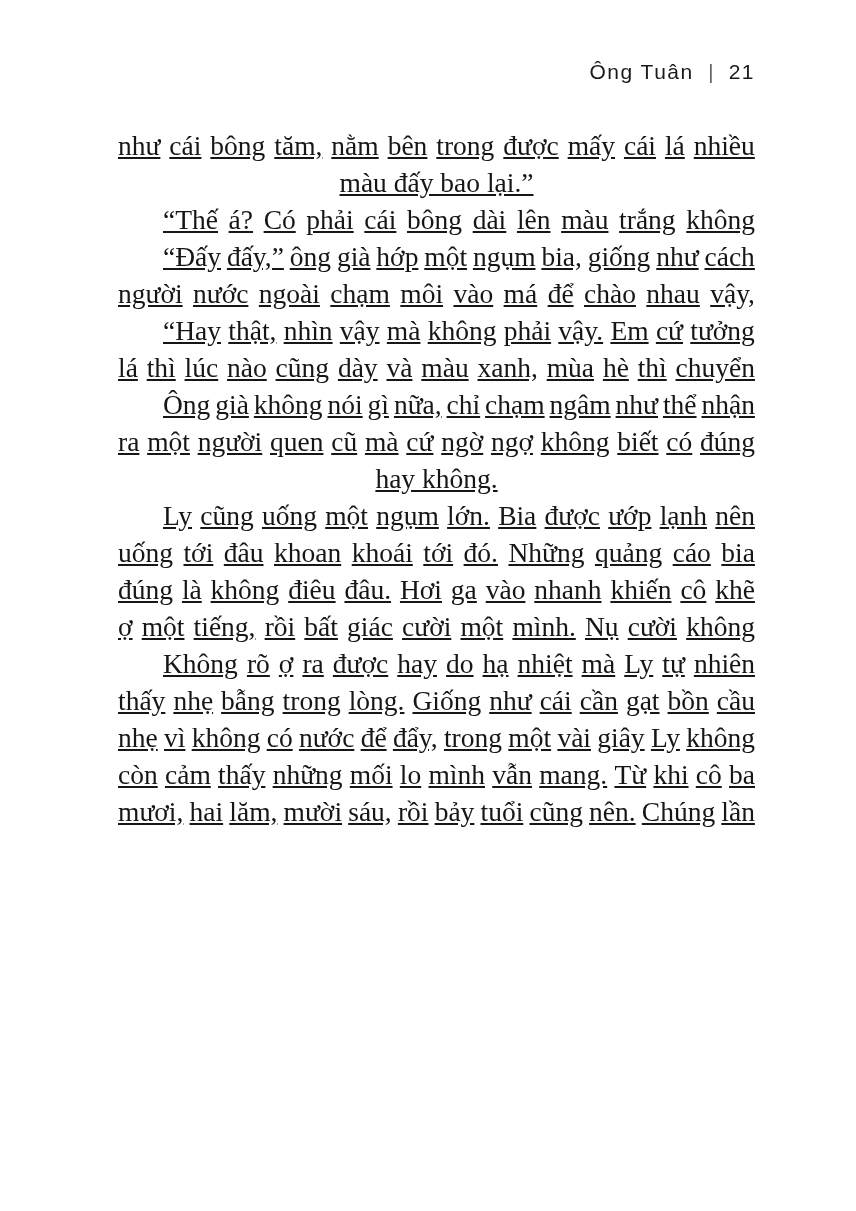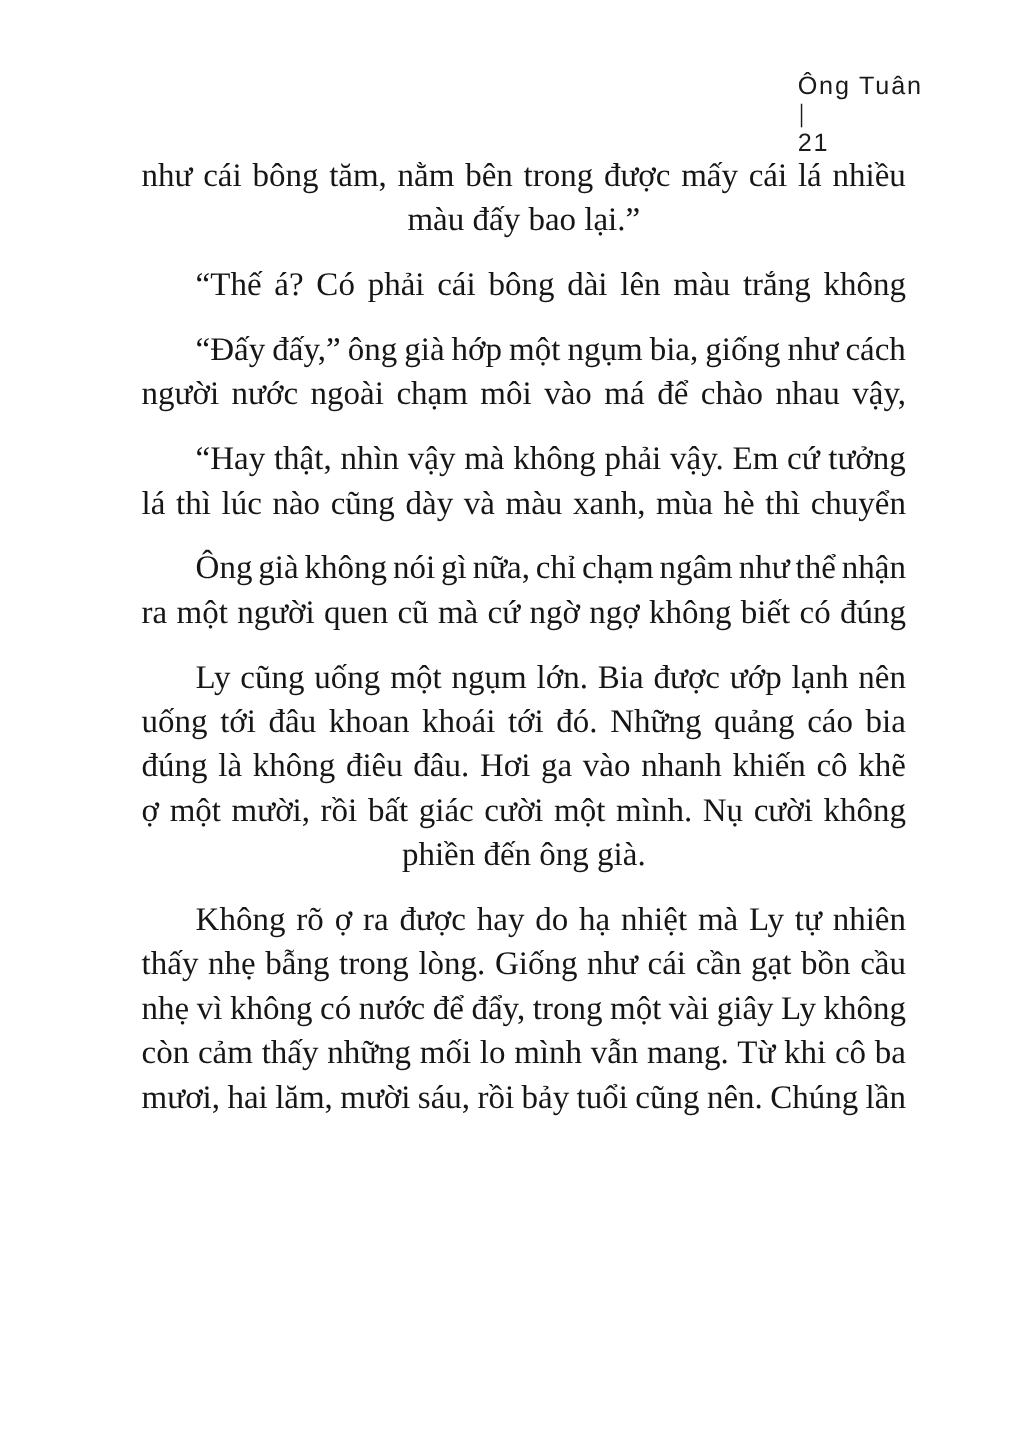--- a/index.html
+++ b/index.html
@@ -17,42 +17,42 @@
     position: absolute;
     top: 60px;
     right: 101px;
     font-family: "Liberation Sans", sans-serif;
     font-size: 21px;
     font-weight: 400;
     letter-spacing: 1.5px;
     color: #1a1a1a;
     display: flex;
     align-items: baseline;
-    flex-direction: column;
   }
   .running-header .sep {
     margin: 0 14px;
     font-weight: 300;
     transform: scaleX(0.7);
     display: inline-block;
   }
   .text-block {
     position: absolute;
     top: 127px;
     left: 118px;
     width: 637px;
     font-family: "Liberation Serif", serif;
     font-size: 27.5px;
     color: #161616;
   }
   .para { margin: 0; }
-  .para + .para { margin-top: 17px; }
+  .para + .para { }
   .line {
     height: 37px;
     line-height: 37px;
+    text-decoration: underline;
   }
   .line.just {
     display: flex;
     justify-content: space-between;
     flex-wrap: nowrap;
   }
   .line.last {
     text-align: center;
     white-space: nowrap;
   }
@@ -181,20 +181,21 @@
           <span>cũ</span>
           <span>mà</span>
           <span>cứ</span>
           <span>ngờ</span>
           <span>ngợ</span>
           <span>không</span>
           <span>biết</span>
           <span>có</span>
           <span>đúng</span>
         </div>
+        <div class="line last">hay không.</div>
       </div>
       <div class="para">
         <div class="line just indent">
           <span>Ly</span>
           <span>cũng</span>
           <span>uống</span>
           <span>một</span>
           <span>ngụm</span>
           <span>lớn.</span>
           <span>Bia</span>
@@ -226,32 +227,31 @@
           <span>ga</span>
           <span>vào</span>
           <span>nhanh</span>
           <span>khiến</span>
           <span>cô</span>
           <span>khẽ</span>
         </div>
         <div class="line just">
           <span>ợ</span>
           <span>một</span>
-          <span>mười,</span>
+          <span>tiếng,</span>
           <span>rồi</span>
           <span>bất</span>
           <span>giác</span>
           <span>cười</span>
           <span>một</span>
           <span>mình.</span>
           <span>Nụ</span>
           <span>cười</span>
           <span>không</span>
         </div>
-        <div class="line last">phiền đến ông già.</div>
       </div>
       <div class="para">
         <div class="line just indent">
           <span>Không</span>
           <span>rõ</span>
           <span>ợ</span>
           <span>ra</span>
           <span>được</span>
           <span>hay</span>
           <span>do</span>

